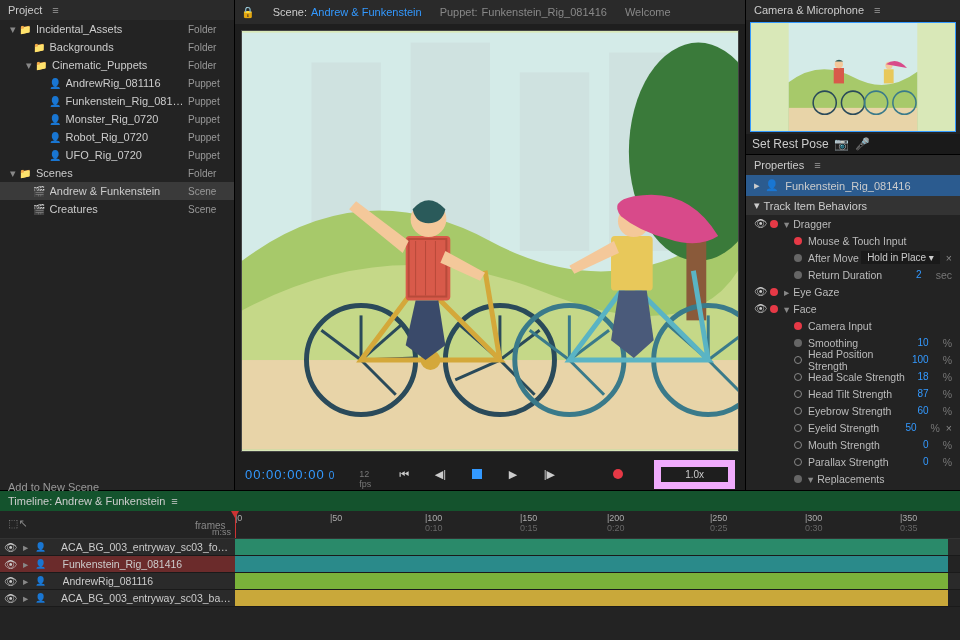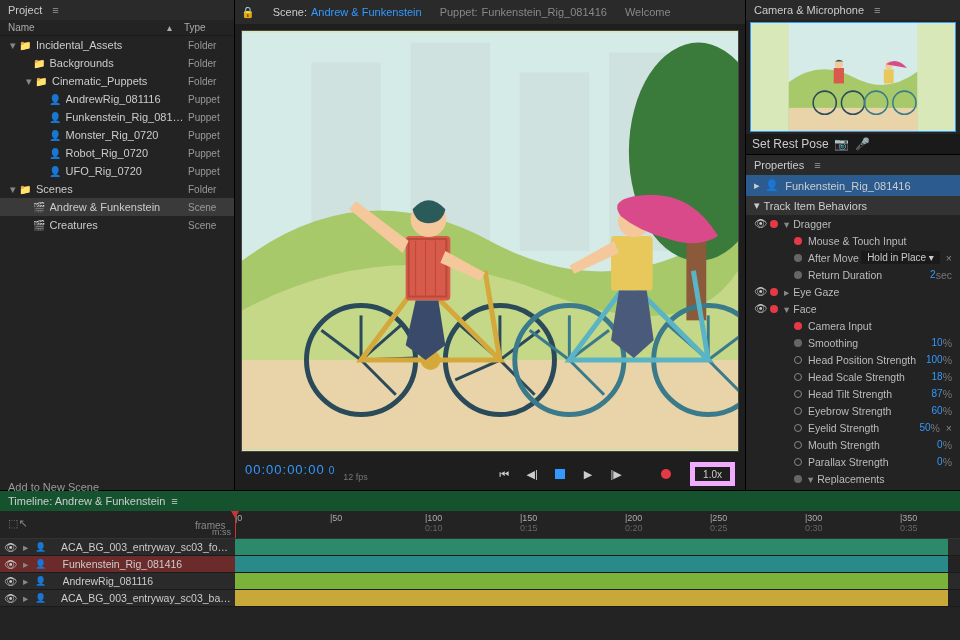--- a/index.html
+++ b/index.html
@@ -19,46 +19,46 @@
 .row .type{width:42px;color:#999;font-size:10px}
 .add-scene{position:absolute;bottom:147px;left:8px;color:#999;font-size:11px}
 
 
 .center{background:#1e1e1e;display:flex;flex-direction:column}
 .tabs{display:flex;align-items:center;background:#2a2a2a;padding:0 6px;height:24px;gap:18px;font-size:11px}
 .tab{display:flex;align-items:center;gap:4px;color:#888}
 .tab.active{color:#ccc}
 .tab.active .v{color:#3399ff}
 .viewport{flex:1;margin:6px;border:1px solid #444;background:#d9e8b8;position:relative;overflow:hidden}
-.transport{display:flex;background:#1e1e1e;padding:4px 10px;height:32px;gap:4px}
+.transport{display:flex;align-items:center;background:#1e1e1e;padding:4px 10px;height:32px;gap:20px}
 .tc{font-family:monospace;font-size:13px;letter-spacing:1px;color:#3399ff}
 .tc .fr{font-size:10px;margin-left:4px}
 .fps{font-size:9px;color:#777;margin-right:auto;margin-left:4px;margin-top:10px}
 .tbtn{width:24px;height:24px;display:flex;align-items:center;justify-content:center;cursor:pointer;color:#ccc}
 .stop{width:10px;height:10px;background:#3399ff}
 .rec{width:10px;height:10px;border-radius:50%;background:#e63946}
-.spd{border:5px solid #f0abfc;padding:2px 8px;font-size:10px;margin-left:8px}
+.spd{border:7px solid #f0abfc;padding:2px 24px;font-size:10px;margin-left:8px}
 
 
 .right{background:#232323;display:flex;flex-direction:column;border-left:1px solid #000}
 .cam-panel{border-bottom:1px solid #000}
 .cam-view{height:110px;margin:2px 4px;border:1px solid #3399ff;background:#d9e8b8;position:relative;overflow:hidden}
 .cam-ctrl{display:flex;align-items:center;padding:3px 6px;gap:6px;background:#1a1a1a;font-size:12px}
 .props{flex:1;overflow:auto}
 .puppet-name{background:#2b5b8f;padding:4px 8px;display:flex;align-items:center;gap:6px;font-size:11px}
 .section{padding:3px 8px;background:#333;display:flex;align-items:center;gap:4px;font-size:11px}
 .prop-row{display:flex;align-items:center;padding:2px 8px;height:17px;font-size:10.5px}
 .eye{width:12px;margin-right:4px;color:#ccc}
 .dot{width:8px;height:8px;border-radius:50%;margin-right:6px}
 .dot.red{background:#e63946}
 .dot.gray{background:#666}
 .circ{width:8px;height:8px;border:1px solid #888;border-radius:50%;margin-right:6px}
 .prop-row .pname{flex:1;color:#bbb}
 .prop-row .pval{color:#3399ff;font-size:10px}
-.prop-row .pct{color:#777;margin-left:0}
+.prop-row .pct{color:#777;margin-left:14px}
 .prop-row .x{color:#888;margin-left:6px;cursor:pointer}
 .tri{margin-right:4px;color:#888}.indent2{padding-left:48px}
 .dd{background:#1a1a1a;padding:1px 6px;font-size:10px;display:flex;align-items:center;gap:4px}
 
 
 .timeline{grid-column:1/4;background:#232323;border-top:1px solid #000;overflow:hidden}
 .tl-hdr{padding:4px 8px;background:#14532d;display:flex;align-items:center;gap:6px}
 .ruler{height:28px;display:flex;position:relative;border-bottom:1px solid #333}
 .ruler-labels{position:absolute;left:235px;right:0;top:0;height:100%}
 .ruler-tick{position:absolute;top:2px;font-size:9px;color:#888}
@@ -84,25 +84,20 @@
 </head>
 <body>
 
 <div class="app">
 
   <div class="project">
     <div class="panel-hdr">
       <span>Project</span>
       <span class="menu">≡</span>
     </div>
-    <div class="cols">
-      <span class="c1">Name</span>
-      <span class="arr">▴</span>
-      <span class="c2">Type</span>
-    </div>
     <div class="tree" id="tree">
         <div class="row">
           <span style="width:6px"></span>
           <span class="tri">▾</span>
           <span style="margin-right:4px;font-size:10px">📁</span>
           <span class="name">Incidental_Assets</span>
           <span class="type">Folder</span>
         </div>
         <div class="row">
           <span style="width:22px"></span>
@@ -445,21 +440,21 @@
             <div class="t"></div>
           </div>
           <div class="ruler-tick" style="left: 190px;">
             <div class="n">|100</div>
             <div class="t">0:10</div>
           </div>
           <div class="ruler-tick" style="left: 285px;">
             <div class="n">|150</div>
             <div class="t">0:15</div>
           </div>
-          <div class="ruler-tick" style="left: 390px;">
+          <div class="ruler-tick" style="left: 372px;">
             <div class="n">|200</div>
             <div class="t">0:20</div>
           </div>
           <div class="ruler-tick" style="left: 475px;">
             <div class="n">|250</div>
             <div class="t">0:25</div>
           </div>
           <div class="ruler-tick" style="left: 570px;">
             <div class="n">|300</div>
             <div class="t">0:30</div>

